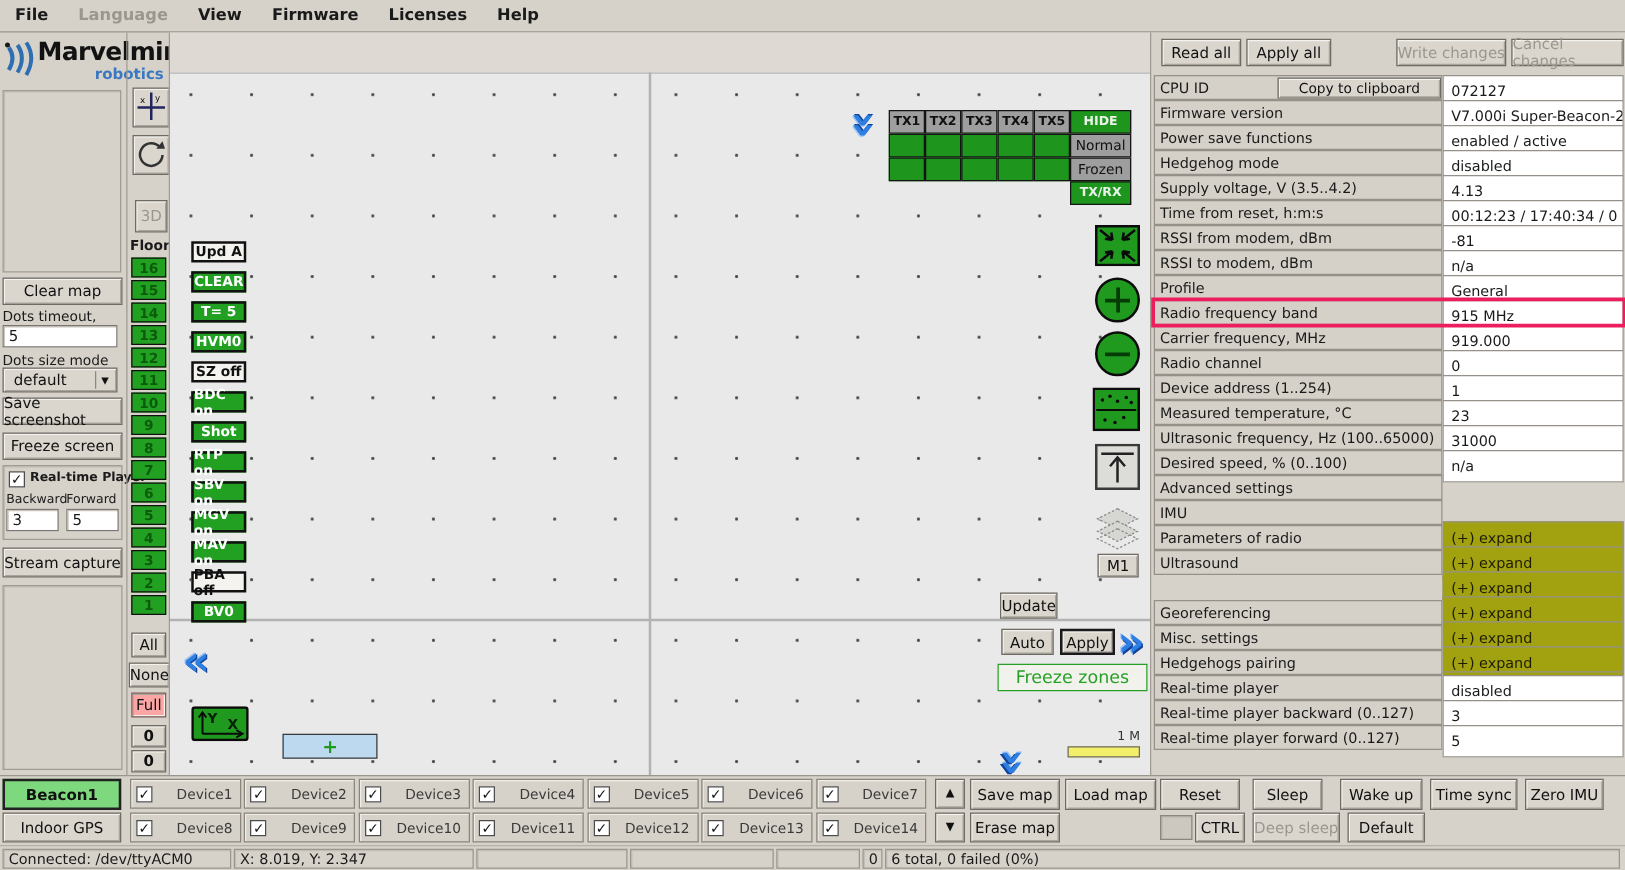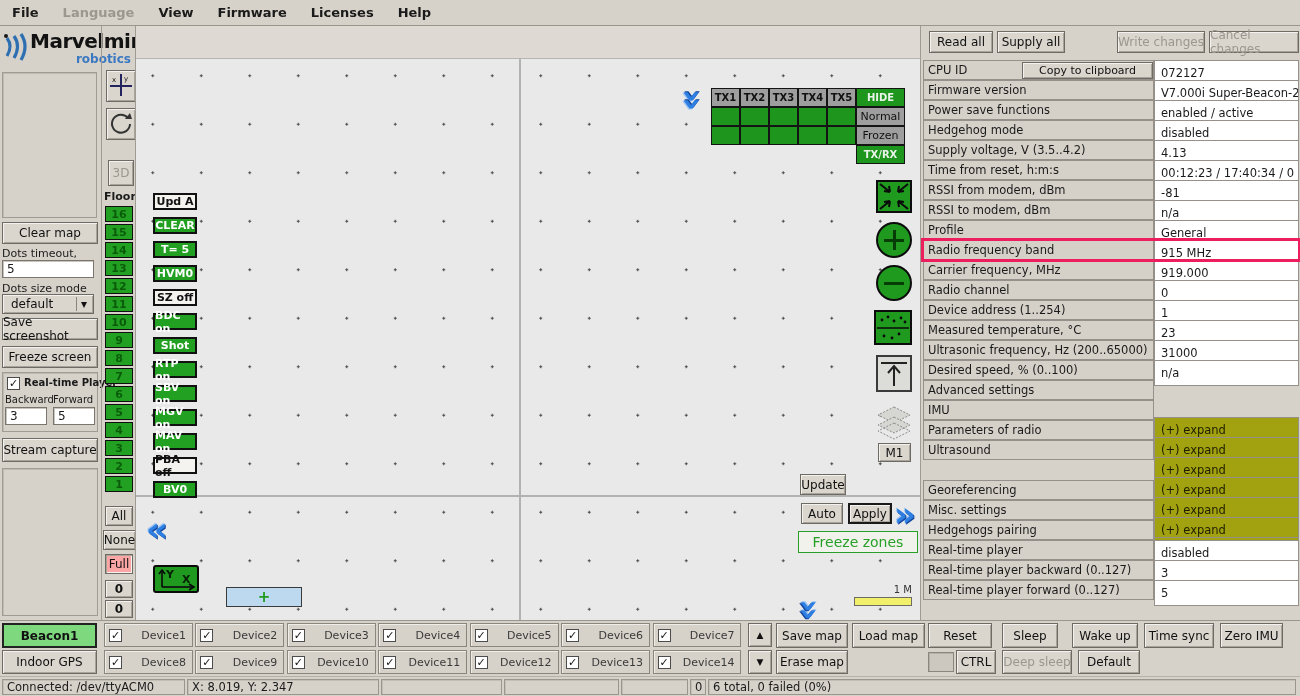--- a/index.html
+++ b/index.html
@@ -319,21 +319,21 @@
     <span style="color:#1f9a1f;font-weight:bold;font-size:15px;">+</span>
   </div>
 
   <span class="chev down" style="left:663px;top:572px;">»</span>
   <div id="scale-lab" style="left:718px;top:558px;width:58px;">1 M</div>
   <div id="scale-bar" style="left:718px;top:571px;width:58px;height:9px;"></div>
 </div>
 
 <div id="right-panel">
   <div class="btn" style="left:8px;top:5px;width:64px;height:22px;">Read all</div>
-  <div class="btn" style="left:76px;top:5px;width:68px;height:22px;">Supply all</div>
+  <div class="btn" style="left:76px;top:5px;width:68px;height:22px;">Apply all</div>
   <div class="btn disabled" style="left:196px;top:5px;width:88px;height:22px;">Write changes</div>
   <div class="btn disabled" style="left:288px;top:5px;width:90px;height:22px;">Cancel changes</div>
   <div id="param-rows">
       <div class="prow" style="top: 0px;">
         <div class="pcell plabel">CPU ID<div class="btn" style="position: absolute; left: 98px; top: 1px; width: 131px; height: 17px; font-size: 11px;">Copy to clipboard</div></div>
         <div class="pcell pvalue">072127</div>
       </div>
       <div class="prow" style="top: 20px;">
         <div class="pcell plabel">Firmware version</div>
         <div class="pcell pvalue">V7.000i Super-Beacon-2</div>
@@ -380,21 +380,21 @@
       </div>
       <div class="prow" style="top: 240px;">
         <div class="pcell plabel">Device address (1..254)</div>
         <div class="pcell pvalue">1</div>
       </div>
       <div class="prow" style="top: 260px;">
         <div class="pcell plabel">Measured temperature, °C</div>
         <div class="pcell pvalue">23</div>
       </div>
       <div class="prow" style="top: 280px;">
-        <div class="pcell plabel">Ultrasonic frequency, Hz (200..65000)</div>
+        <div class="pcell plabel">Ultrasonic frequency, Hz (100..65000)</div>
         <div class="pcell pvalue">31000</div>
       </div>
       <div class="prow" style="top: 300px;">
         <div class="pcell plabel">Desired speed, % (0..100)</div>
         <div class="pcell pvalue">n/a</div>
       </div>
       <div class="prow" style="top: 320px;">
         <div class="pcell plabel">Advanced settings</div>
         <div class="pcell pvalue expand">(+) expand</div>
       </div>

